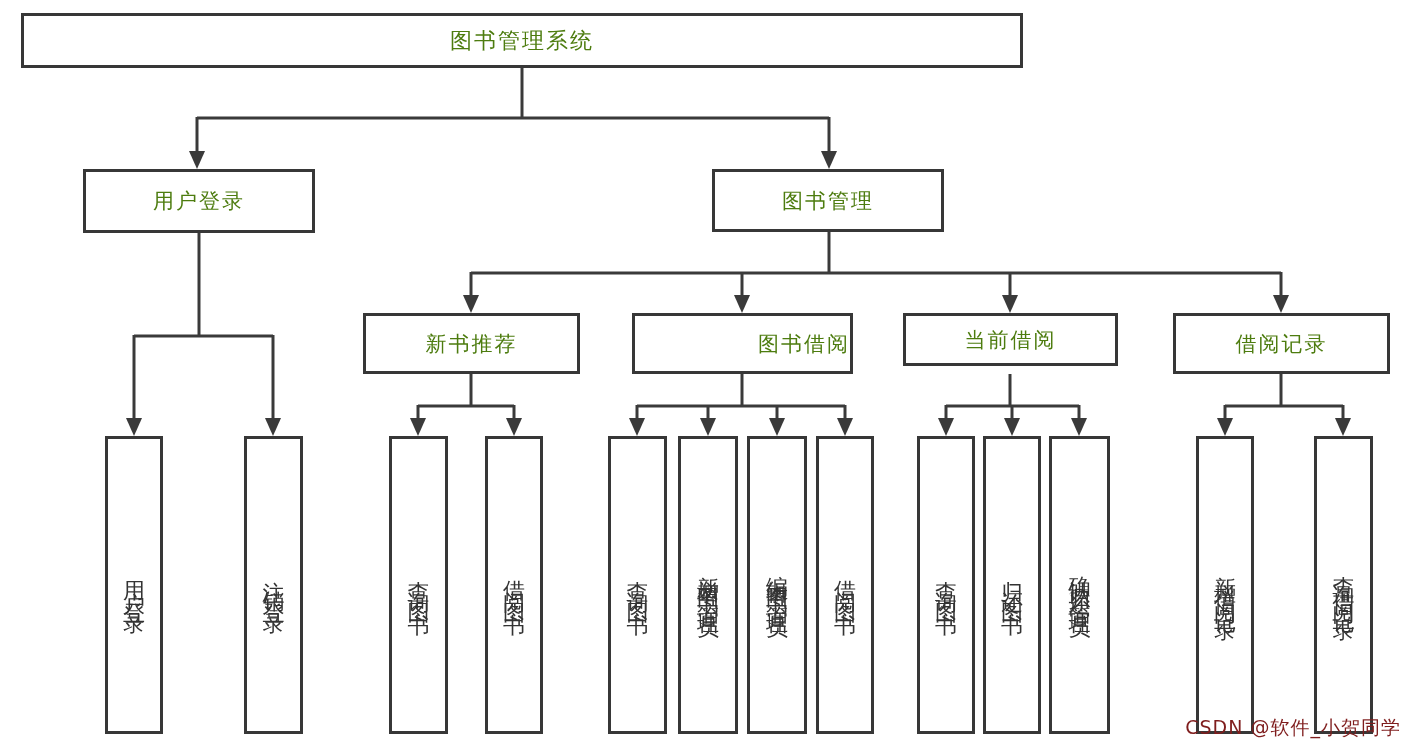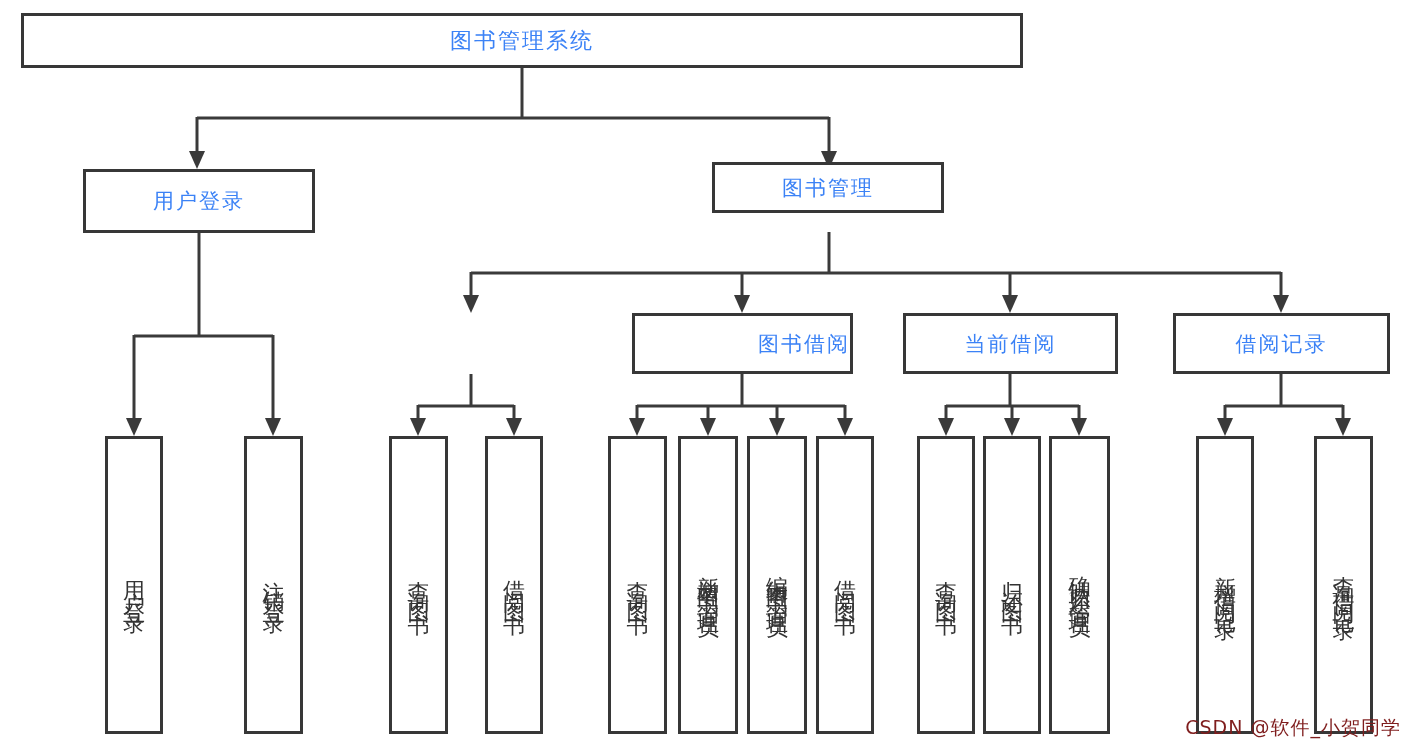--- a/index.html
+++ b/index.html
@@ -5,21 +5,21 @@
   html,body{margin:0;padding:0;background:#ffffff;}
   body{font-family:"DejaVu Sans","Liberation Sans",sans-serif;}
   .canvas{position:relative;width:1405px;height:747px;background:#ffffff;overflow:hidden;}
   .wires{position:absolute;left:0;top:0;width:1405px;height:747px;}
   .box{
     position:absolute;
     background:#ffffff;
     border:3px solid #373737;
     box-sizing:border-box;
     display:flex;align-items:center;justify-content:center;
-    color:#3b82f6;
+    color:#4d7c0f;
     letter-spacing:2px;
     white-space:nowrap;
   }
   .hbox{font-size:21px;}
   .root{font-size:22px;}
   .vbox{
     position:absolute;
     background:#ffffff;
     border:3px solid #373737;
     box-sizing:border-box;
@@ -116,28 +116,31 @@
     </g>
   </svg>
 
   <div class="box root" style="left:21px;top:13px;width:1002px;height:55px;">
     <span>图书管理系统</span>
   </div>
 
   <div class="box hbox" style="left:83px;top:169px;width:232px;height:64px;">
     <span>用户登录</span>
   </div>
-  <div class="box hbox" style="left:712px;top:162px;width:232px;height:51px;font-family:Liberation Serif, serif;">
+  <div class="box hbox" style="left:712px;top:169px;width:232px;height:63px;font-family:Liberation Serif, serif;">
     <span>图书管理</span>
   </div>
 
+  <div class="box hbox" style="left:363px;top:313px;width:217px;height:61px;">
+    <span>新书推荐</span>
+  </div>
   <div class="box hbox" style="left:632px;top:313px;width:221px;height:61px;justify-content:flex-end;">
     <span>图书借阅</span>
   </div>
-  <div class="box hbox" style="left:903px;top:313px;width:215px;height:61px;">
+  <div class="box hbox" style="left:903px;top:313px;width:215px;height:53px;">
     <span>当前借阅</span>
   </div>
   <div class="box hbox" style="left:1173px;top:313px;width:217px;height:61px;">
     <span>借阅记录</span>
   </div>
 
   <div class="vbox" style="left:105px;top:436px;width:58px;height:298px;">
     <span>用户登录</span>
   </div>
   <div class="vbox" style="left:244px;top:436px;width:59px;height:298px;">

